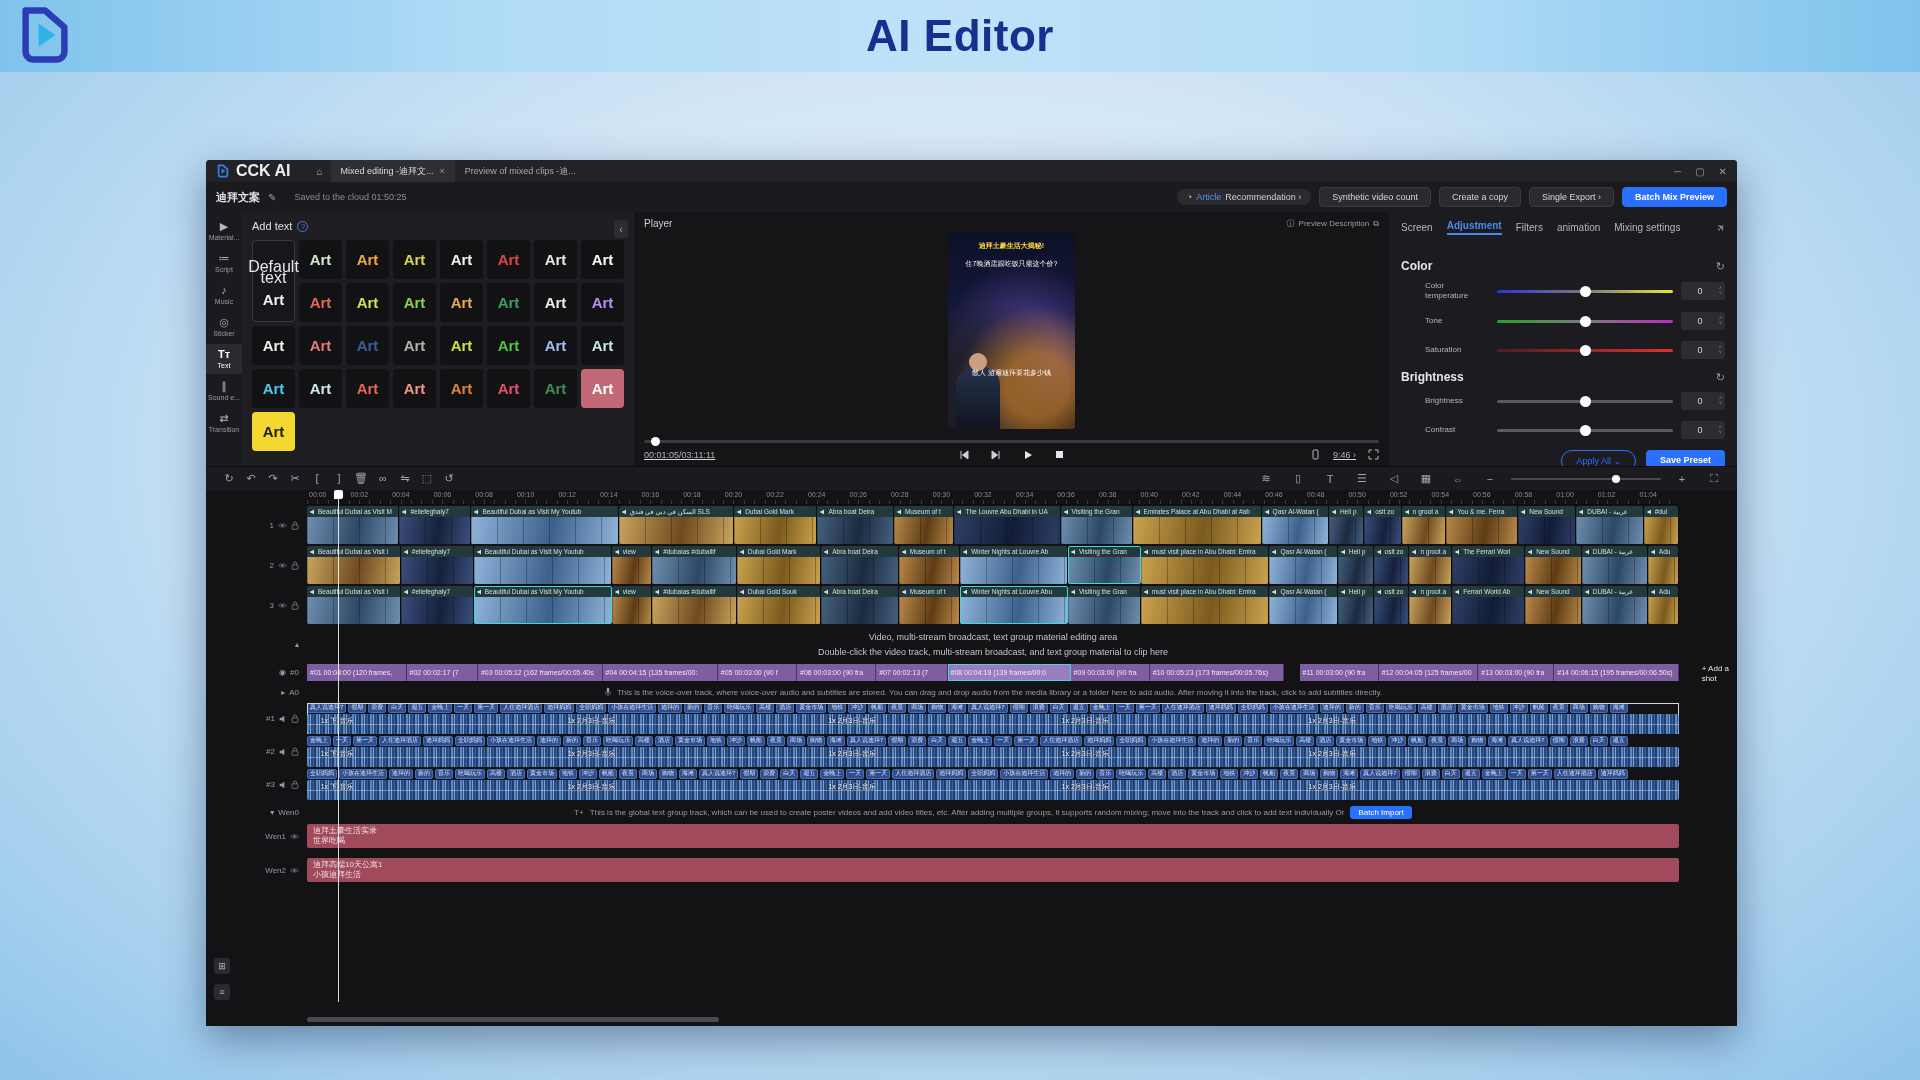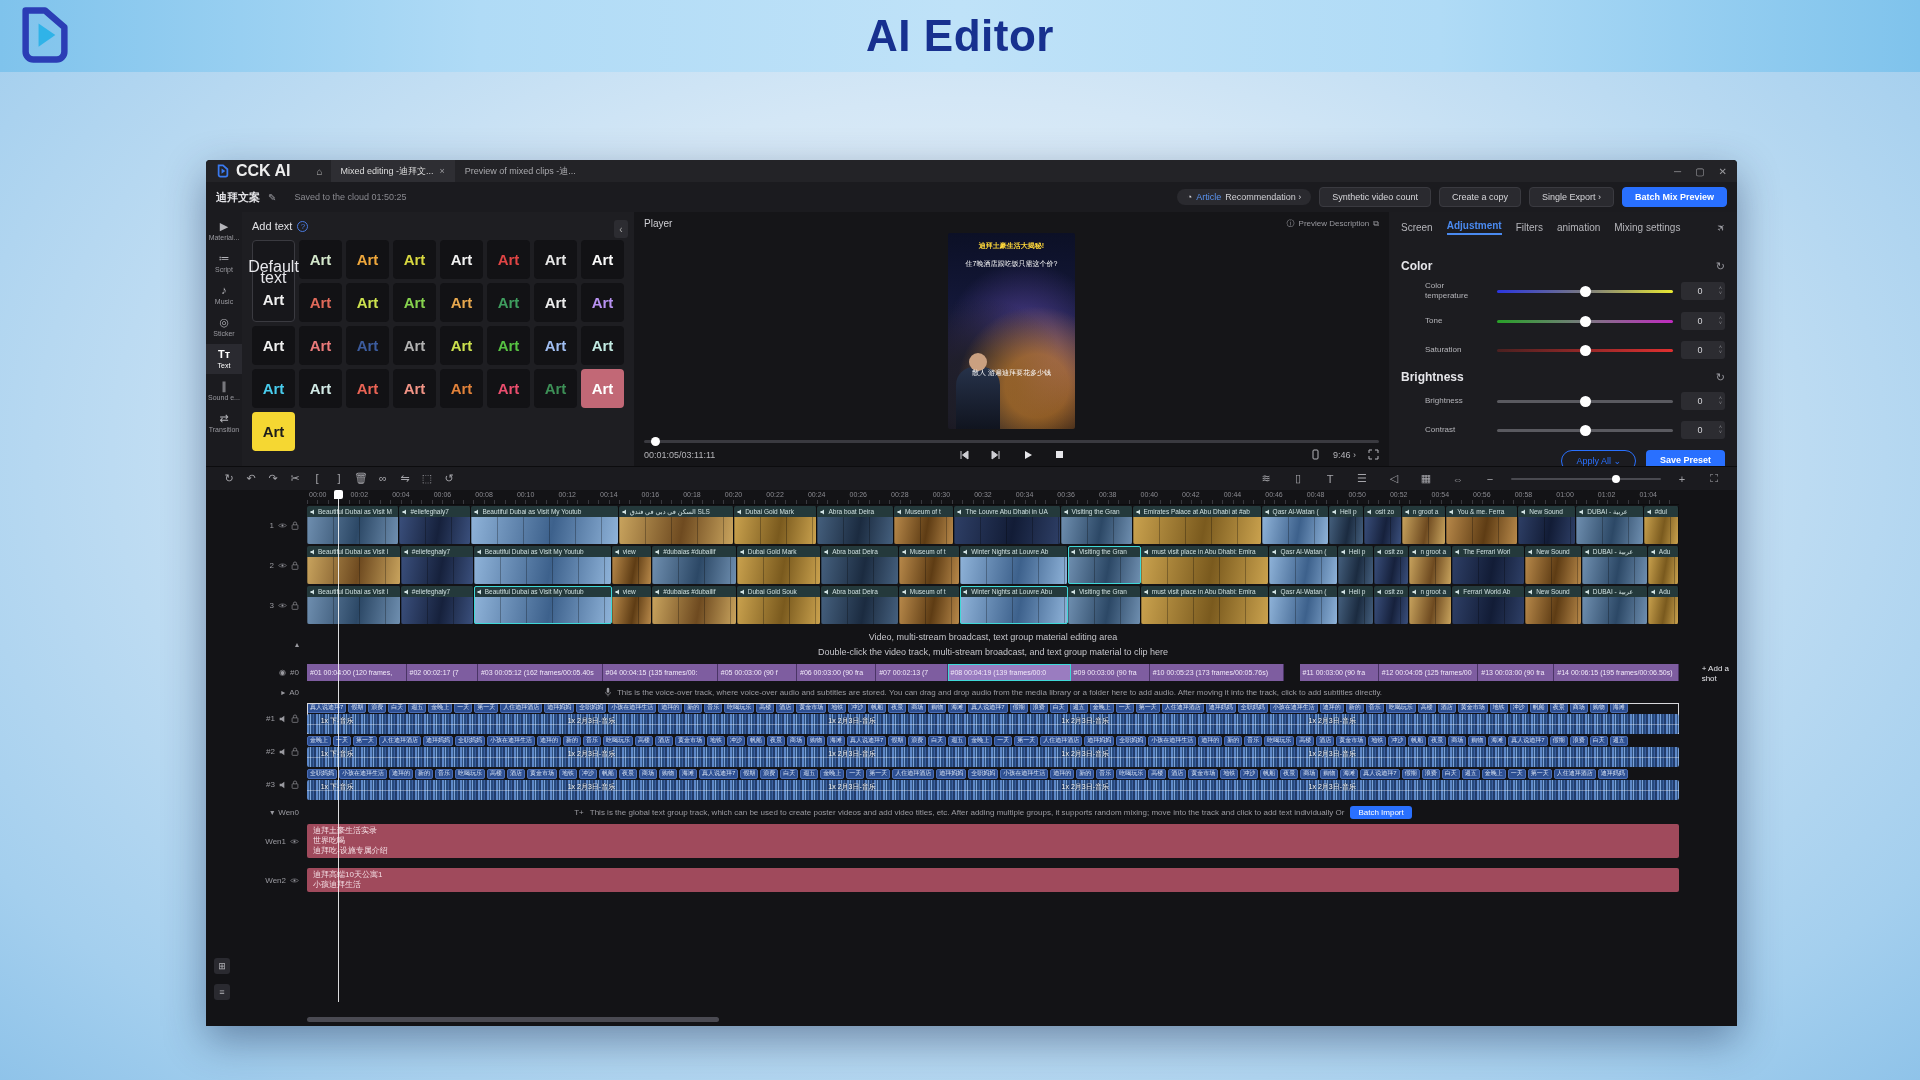--- a/index.html
+++ b/index.html
@@ -63,21 +63,21 @@
       radial-gradient(circle at 70% 78%, rgba(240,150,40,.55) 0 18%, transparent 45%),
       radial-gradient(circle at 25% 80%, rgba(30,30,40,.9) 0 20%, transparent 50%),
       radial-gradient(circle at 60% 55%, rgba(90,70,160,.5) 0 25%, transparent 60%),
       linear-gradient(180deg,#0c1026 0%, #14183a 40%, #2a2040 70%, #120e18 100%); }
   .cap { position:absolute; left:4px; right:4px; text-align:center; font-size:7px; line-height:9px; }
   .cap.y { color:#ffd83a; font-weight:700; }
   .cap.w { color:#fff; }
   .person { position:absolute; left:8px; bottom:0; width:44px; height:62px; border-radius:18px 18px 0 0;
     background:linear-gradient(180deg,#26324a,#10141f); }
   .person::before { content:""; position:absolute; left:13px; top:-14px; width:18px; height:18px; border-radius:50%; background:#caa080; }
-  .pl-bottom { margin-top:auto; padding:4px 10px 6px; }
+  .pl-bottom { margin-top:auto; padding:4px 10px 6px;text-decoration:underline; }
   .seek { height:3px; background:#3a3a40; border-radius:2px; position:relative; margin-bottom:6px; }
   .seek-dot { position:absolute; left:1%; top:-3px; width:9px; height:9px; background:#fff; border-radius:50%; }
   .pl-ctl { display:flex; align-items:center; color:#cfcfd4; font-size:9px; }
   .pl-time { width:180px; color:#b5b5ba; }
   .transport { flex:1; display:flex; justify-content:center; gap:22px; align-items:center; }
   .pl-right { width:180px; display:flex; justify-content:flex-end; gap:12px; align-items:center; color:#b5b5ba; }
   
   .rightpanel { width:348px; background:#1c1c20; flex:none; display:flex; flex-direction:column; padding:8px 12px 10px; }
   .rp-tabs { display:flex; gap:14px; align-items:center; font-size:10px; color:#b5b5ba; margin-bottom:8px; }
   .rp-tab.active { color:#4a8af0; border-bottom:2px solid #4a8af0; padding-bottom:2px; font-weight:700; }
@@ -1443,21 +1443,20 @@
             <span>
               <svg class="ic" width="9" height="9" viewBox="0 0 16 16">
                 <path d="M1 8c3-3.6 11-3.6 14 0-3 3.6-11 3.6-14 0z" fill="none" stroke="#9a9aa0"></path>
                 <circle cx="8" cy="8" r="1.8" fill="#9a9aa0"></circle>
               </svg>
             </span>
           </div>
           <div class="bar">
             <div>迪拜土豪生活实录</div>
             <div>世界吃喝</div>
-            <div>迪拜吃-设施专属介绍</div>
           </div>
         </div>
         <div class="trow wentrack" style="margin-bottom: 10px;">
           <div class="gutter" style="align-items: center;">
             <span>Wen2</span>
             <span>
               <svg class="ic" width="9" height="9" viewBox="0 0 16 16">
                 <path d="M1 8c3-3.6 11-3.6 14 0-3 3.6-11 3.6-14 0z" fill="none" stroke="#9a9aa0"></path>
                 <circle cx="8" cy="8" r="1.8" fill="#9a9aa0"></circle>
               </svg>

